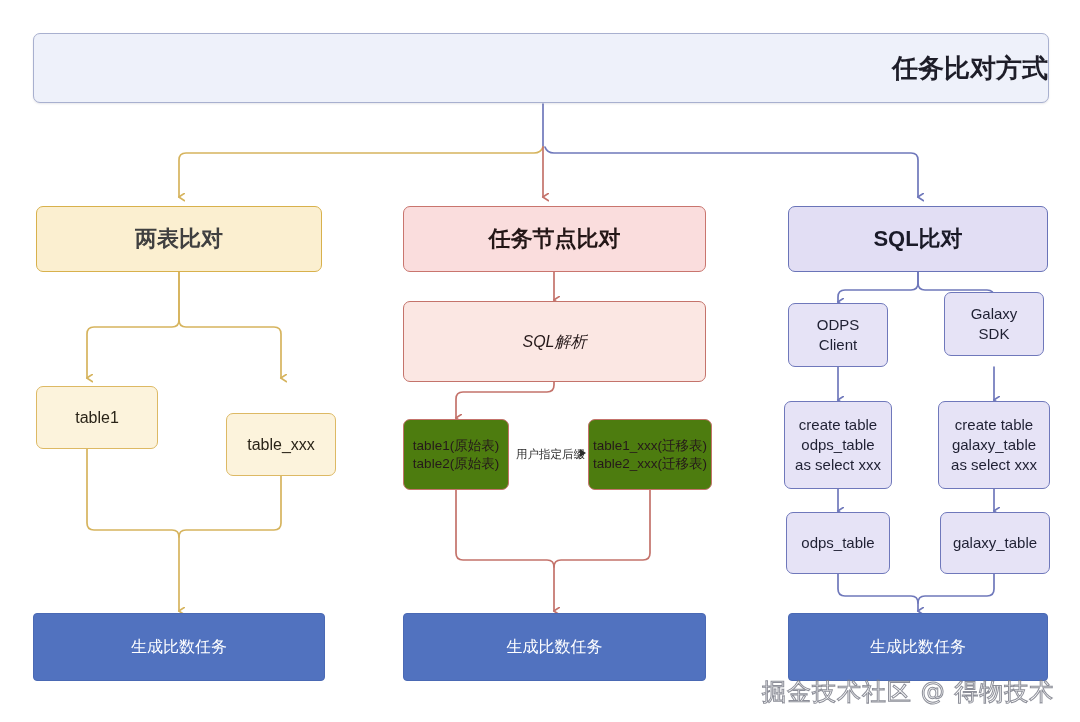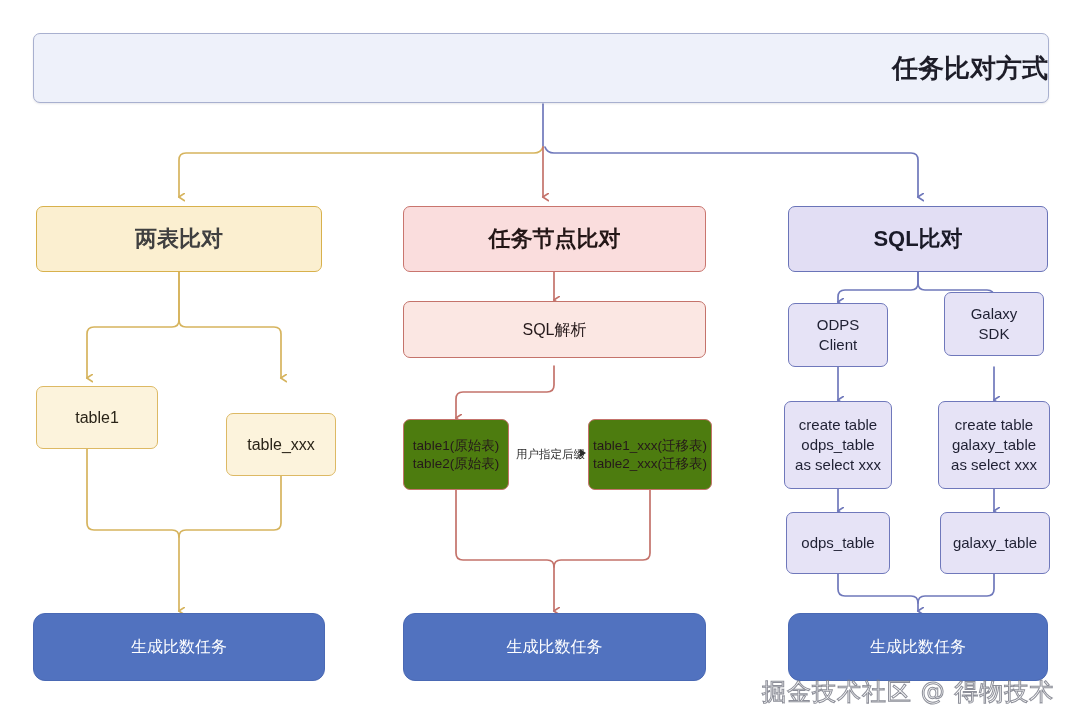--- a/index.html
+++ b/index.html
@@ -105,21 +105,21 @@
     color: #1f2033;
     font-size: 15px;
   }
 
   
   .n-blue {
     background: #5172bf;
     border-color: #4a69b4;
     color: #ffffff;
     font-size: 16px;
-    border-radius: 12px;
+    border-radius: 4px;
   }
 
   
   .edge-label {
     position: absolute;
     background: #ffffff;
     color: #2b2b2b;
     font-size: 11.5px;
     white-space: nowrap;
     padding: 1px 2px;
@@ -214,21 +214,21 @@
   </div>
 
   <div class="node n-blue" style="left:33px; top:613px; width:292px; height:68px;">
     <span class="line">生成比数任务</span>
   </div>
 
   <div class="node n-red-head" style="left:403px; top:206px; width:303px; height:66px;">
     <span class="line">任务节点比对</span>
   </div>
 
-  <div class="node n-red" style="left:403px; top:301px; width:303px; height:57px;">
+  <div class="node n-red" style="left:403px; top:301px; width:303px; height:81px;font-style:italic;">
     <span class="line">SQL解析</span>
   </div>
 
   <div class="node n-red-small" style="left:403px; top:419px; width:106px; height:71px;">
     <span class="line">table1(原始表)</span>
     <span class="line">table2(原始表)</span>
   </div>
 
   <div class="edge-label" style="left:514px; top:448px;">用户指定后缀</div>
   <div class="edge-label-caret" style="left:580px; top:449px;"></div>

